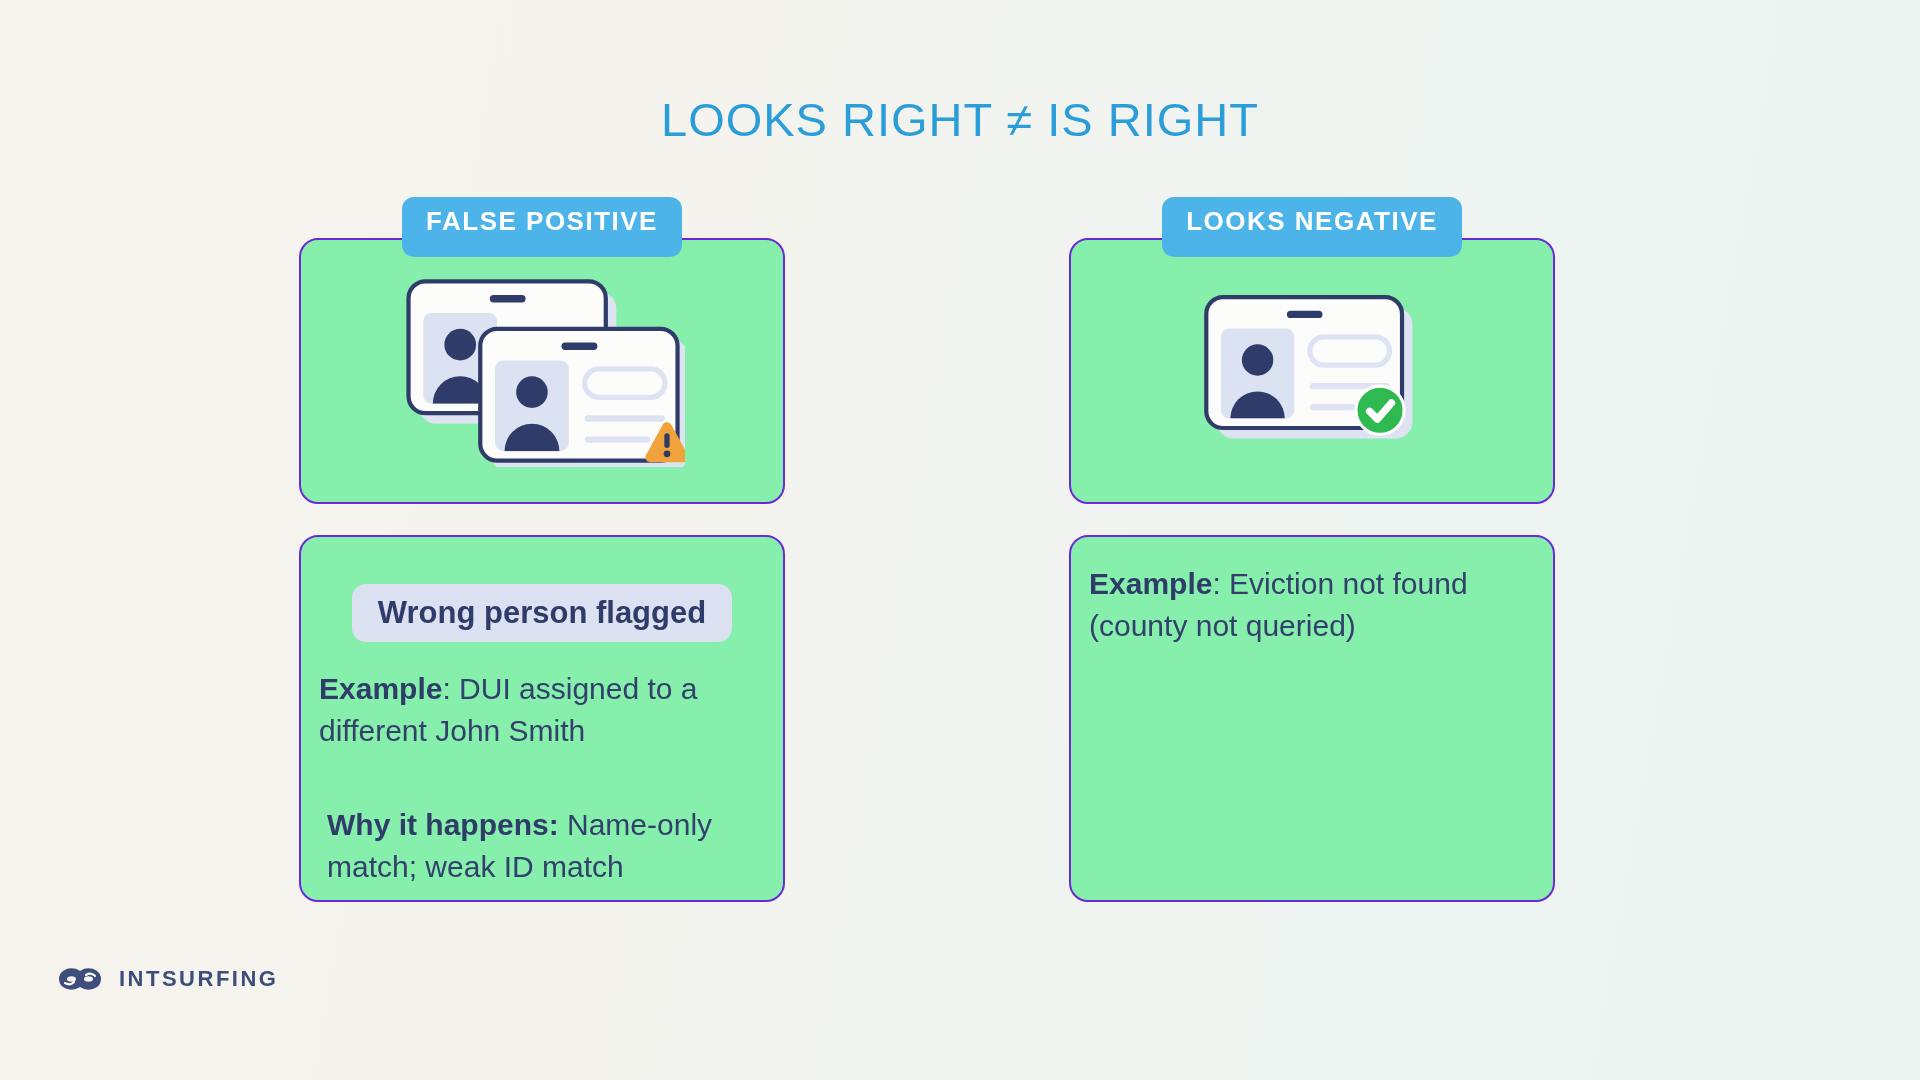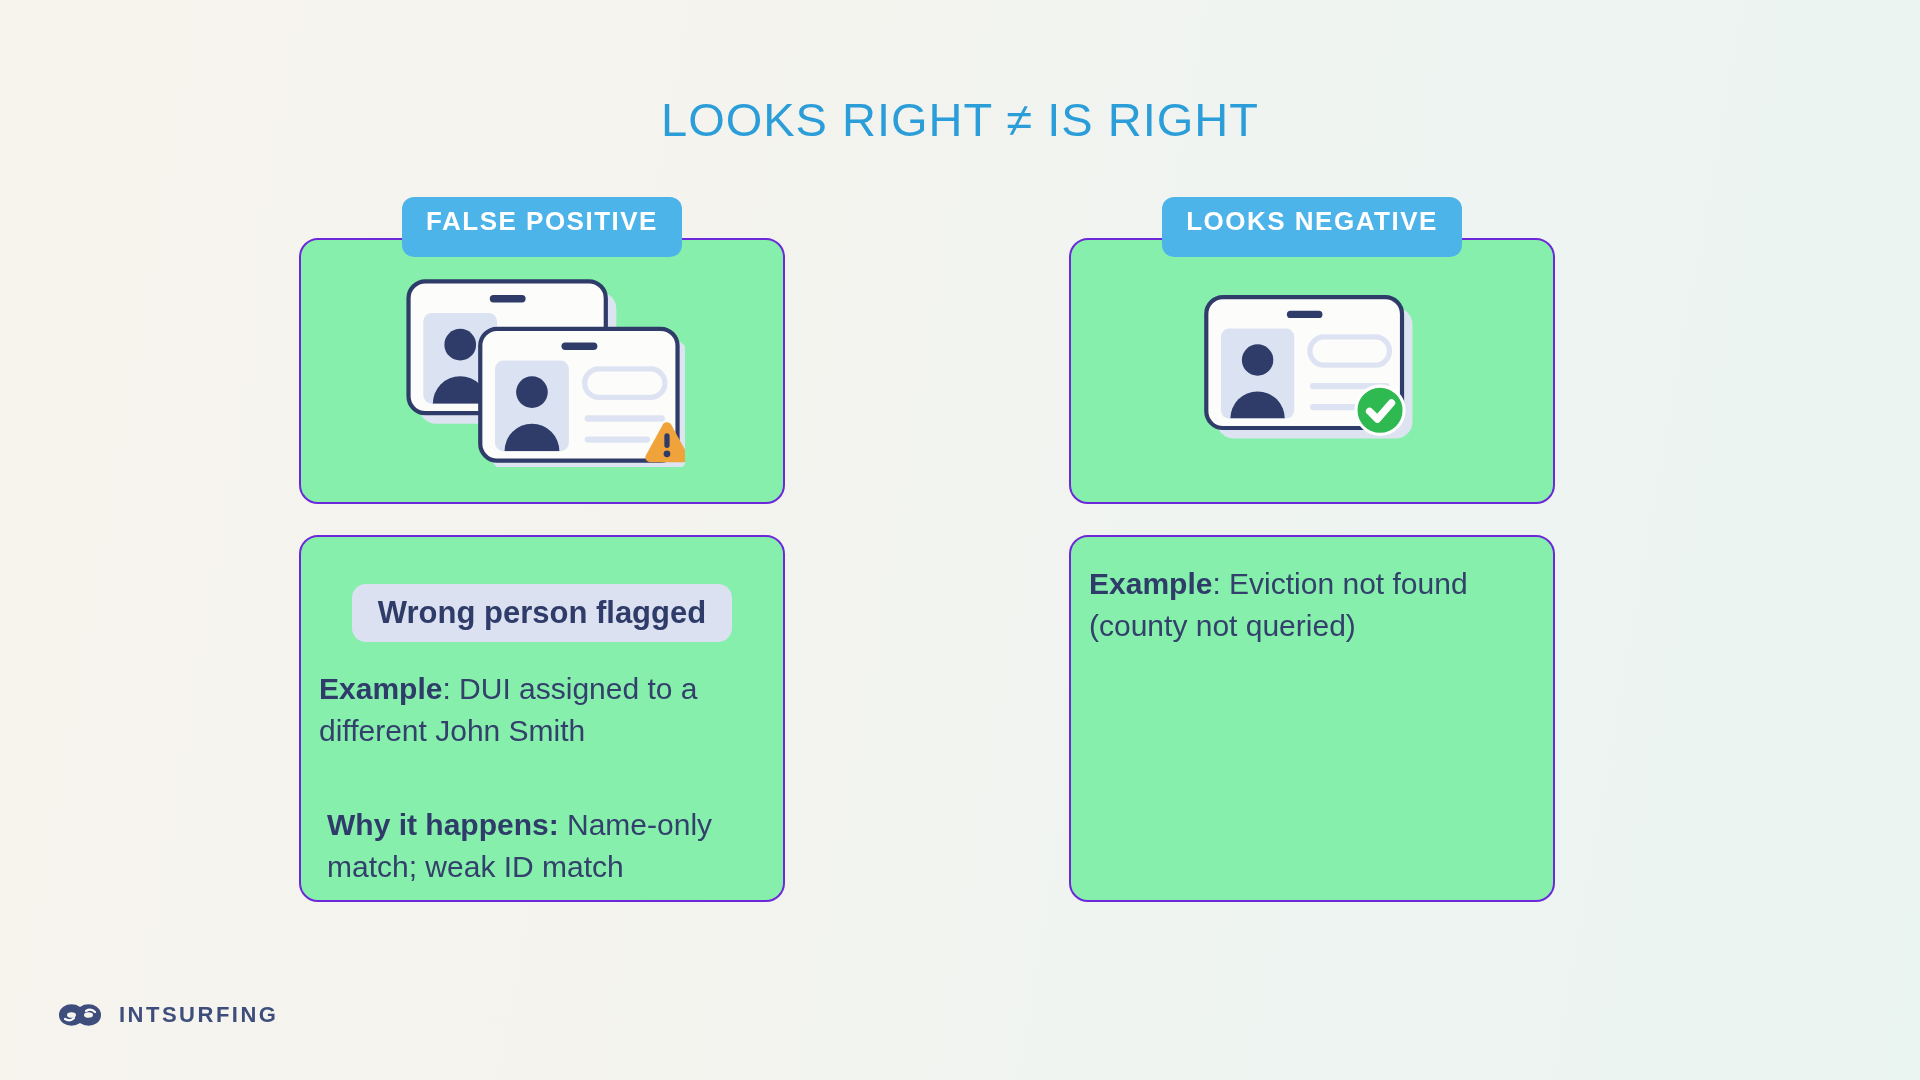--- a/index.html
+++ b/index.html
@@ -45,21 +45,21 @@
     font-size:31px; font-weight:700;
     padding:11px 26px; border-radius:14px;
   }
 
   .body-text { color:#33406b; font-size:30px; line-height:42px; }
   .example-para { margin-top:26px; }
   .why-para { margin-top:52px; padding-left:8px; }
   .body-text b { color:#2f3c69; font-weight:700; }
 
   .footer-brand {
-    position:absolute; left:55px; top:998px;
+    position:absolute; left:55px; top:962px;
     display:flex; align-items:center; gap:14px;
   }
   .brand-name {
     color:#3e4e7c; font-size:22px; font-weight:700; letter-spacing:2.5px;
   }
 </style>
 </head>
 <body>
 
 <div class="canvas">

